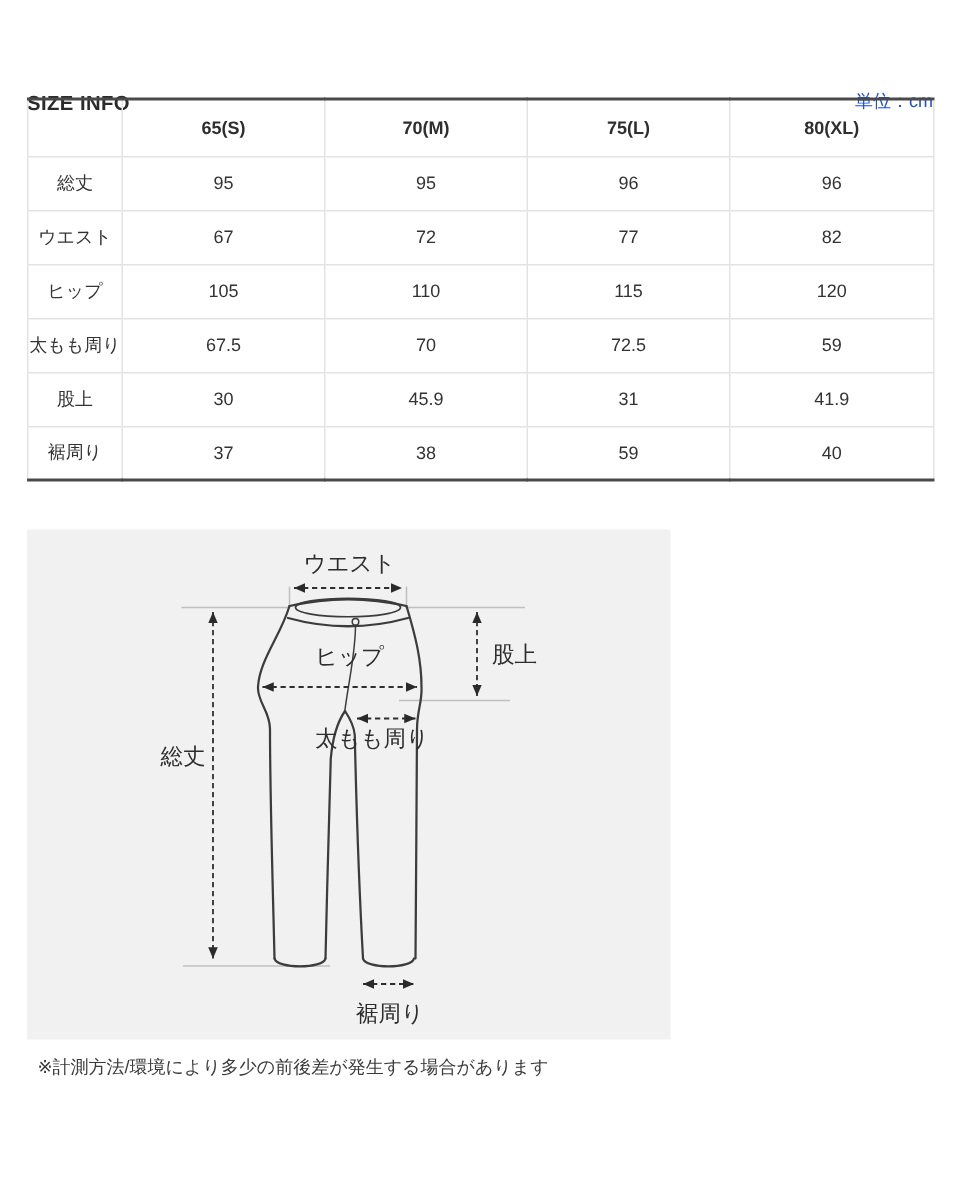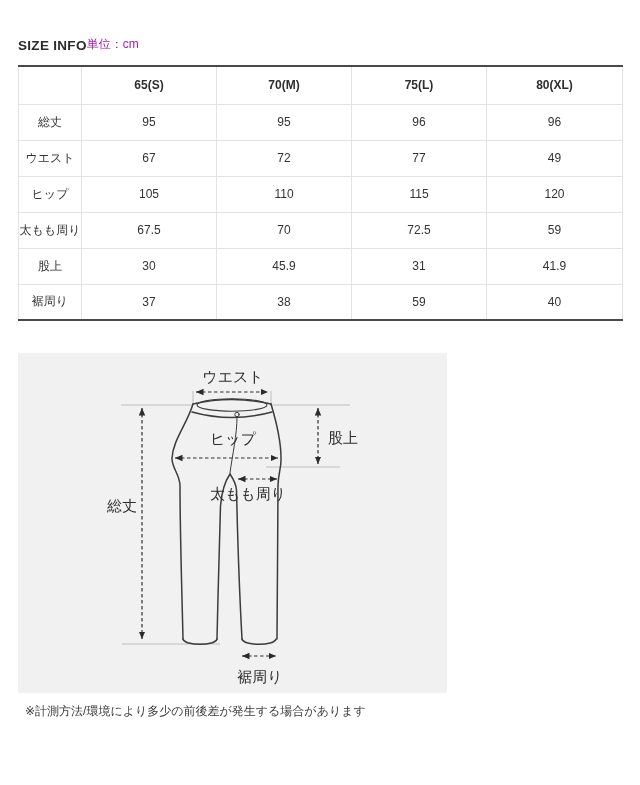--- a/index.html
+++ b/index.html
@@ -2,25 +2,25 @@
 <html><head>
 <meta charset="utf-8">
 <style>
   html,body { margin:0; padding:0; }
   body {
     width:640px; height:785px; background:#ffffff; position:relative;
     font-family:"Liberation Sans","DejaVu Sans",sans-serif; color:#2e2e2e;
     -webkit-font-smoothing:antialiased;
   }
   .header-row {
-    position:absolute; top:36px; left:18px; width:604px;
-    display:flex; justify-content:flex-start; align-items:flex-end;
+    position:absolute; top:59px; left:18px; width:604px;
+    display:flex; justify-content:space-between; align-items:flex-end;
   }
   .title { font-weight:bold; font-size:13.5px; letter-spacing:.3px; color:#2b2b2b; }
-  .unit  { font-size:12px; color:#a21caf; }
+  .unit  { font-size:12px; color:#1d4ed8; }
 
   table.size-table {
     position:absolute; top:65px; left:18px; width:604px;
     border-collapse:collapse; table-layout:fixed;
     border-top:2px solid #4a4a4a; border-bottom:2px solid #4a4a4a;
     font-size:12px; color:#333;
   }
   .size-table th, .size-table td {
     border:1px solid #e3e3e4; text-align:center; vertical-align:middle; padding:0;
   }
@@ -77,21 +77,21 @@
         <td>95</td>
         <td>95</td>
         <td>96</td>
         <td>96</td>
       </tr>
       <tr>
         <th>ウエスト</th>
         <td>67</td>
         <td>72</td>
         <td>77</td>
-        <td>49</td>
+        <td>82</td>
       </tr>
       <tr>
         <th>ヒップ</th>
         <td>105</td>
         <td>110</td>
         <td>115</td>
         <td>120</td>
       </tr>
       <tr>
         <th>太もも周り</th>

